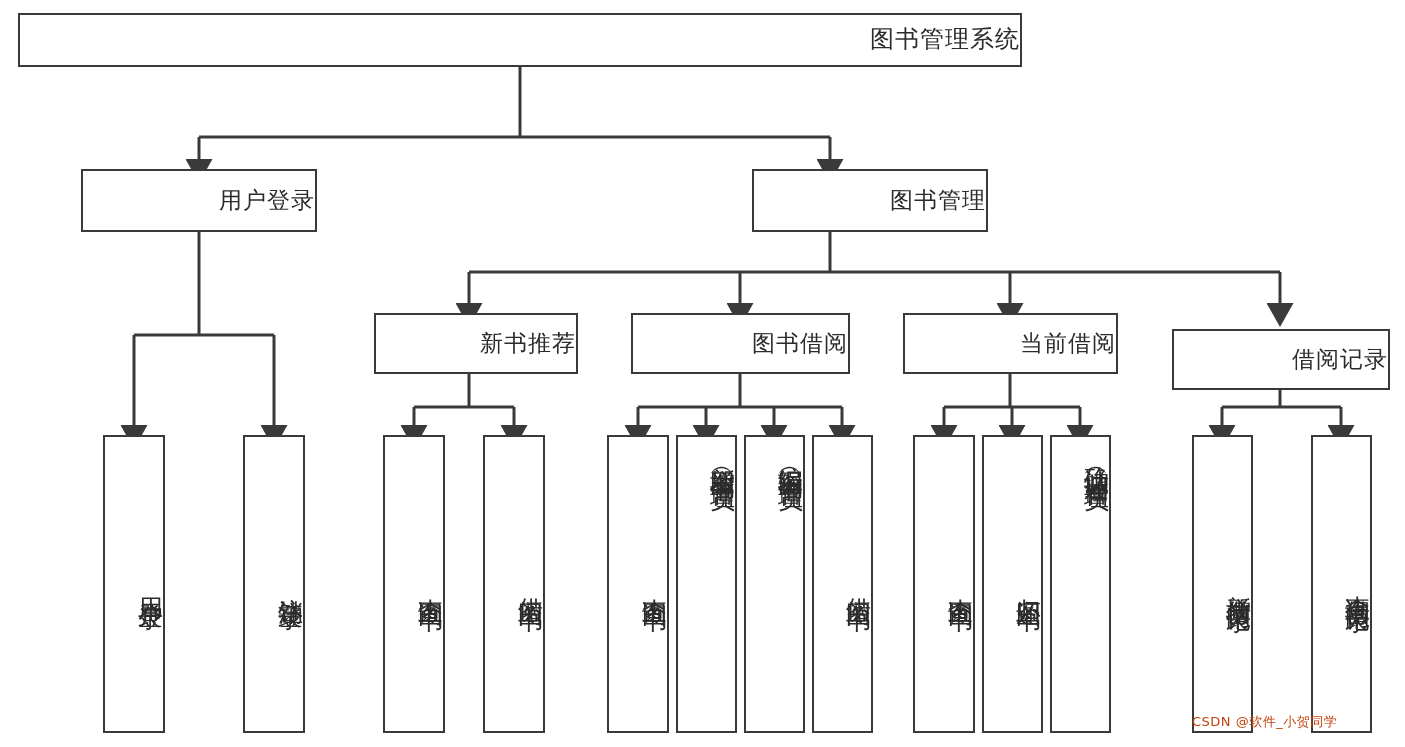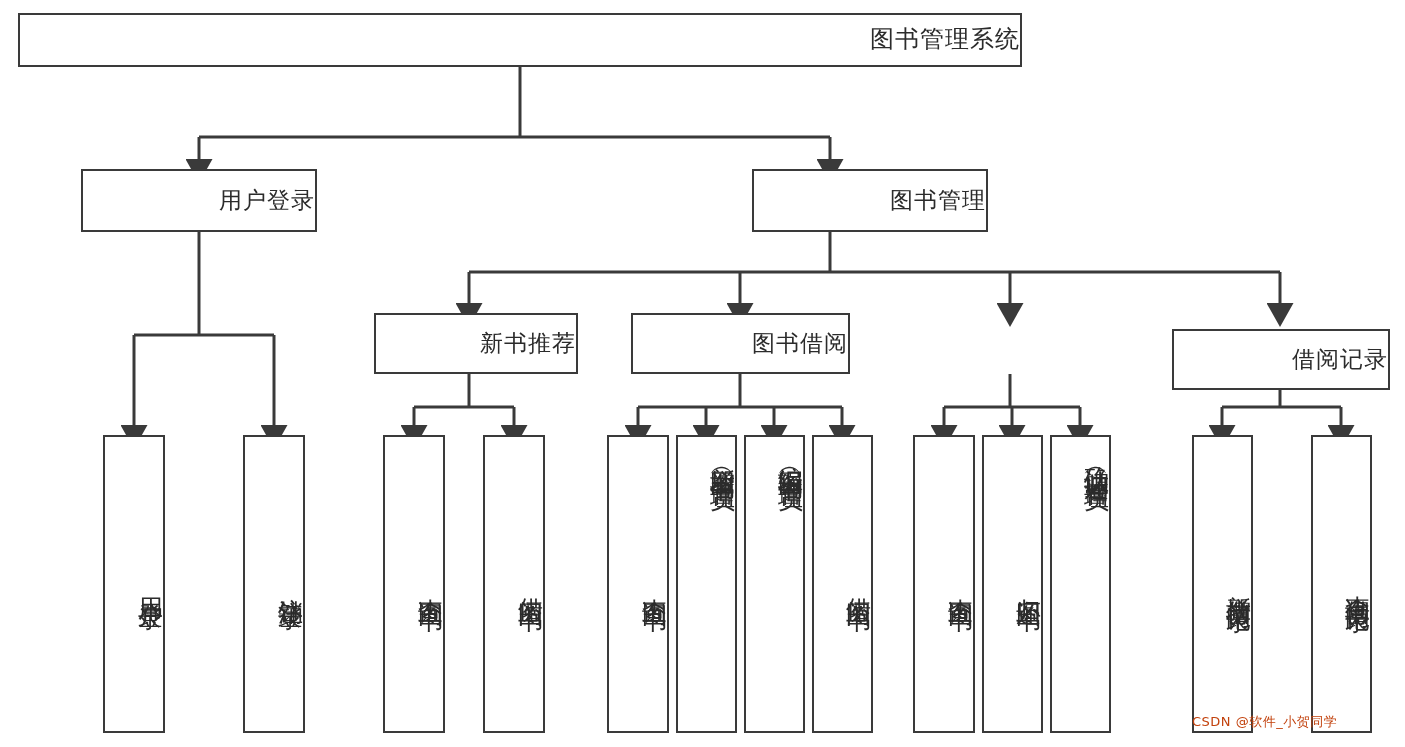--- a/index.html
+++ b/index.html
@@ -141,20 +141,23 @@
   <div class="node horiz" style="left:712px; top:169px; width:236px; height:63px;margin-left:40px;">
     <span class="label">图书管理</span>
   </div>
 
   <div class="node horiz" style="left:374px; top:313px; width:204px; height:61px;">
     <span class="label">新书推荐</span>
   </div>
   <div class="node horiz" style="left:631px; top:313px; width:219px; height:61px;">
     <span class="label">图书借阅</span>
   </div>
+  <div class="node horiz" style="left:903px; top:313px; width:215px; height:61px;">
+    <span class="label">当前借阅</span>
+  </div>
   <div class="node horiz" style="left:1172px; top:313px; width:218px; height:61px;margin-top:16px;">
     <span class="label">借阅记录</span>
   </div>
 
   <div class="node vert midstart" style="left:103px; top:435px; width:62px; height:298px;">
     <span class="label">用户登录</span>
   </div>
   <div class="node vert midstart" style="left:243px; top:435px; width:62px; height:298px;">
     <span class="label">注销登录</span>
   </div>

